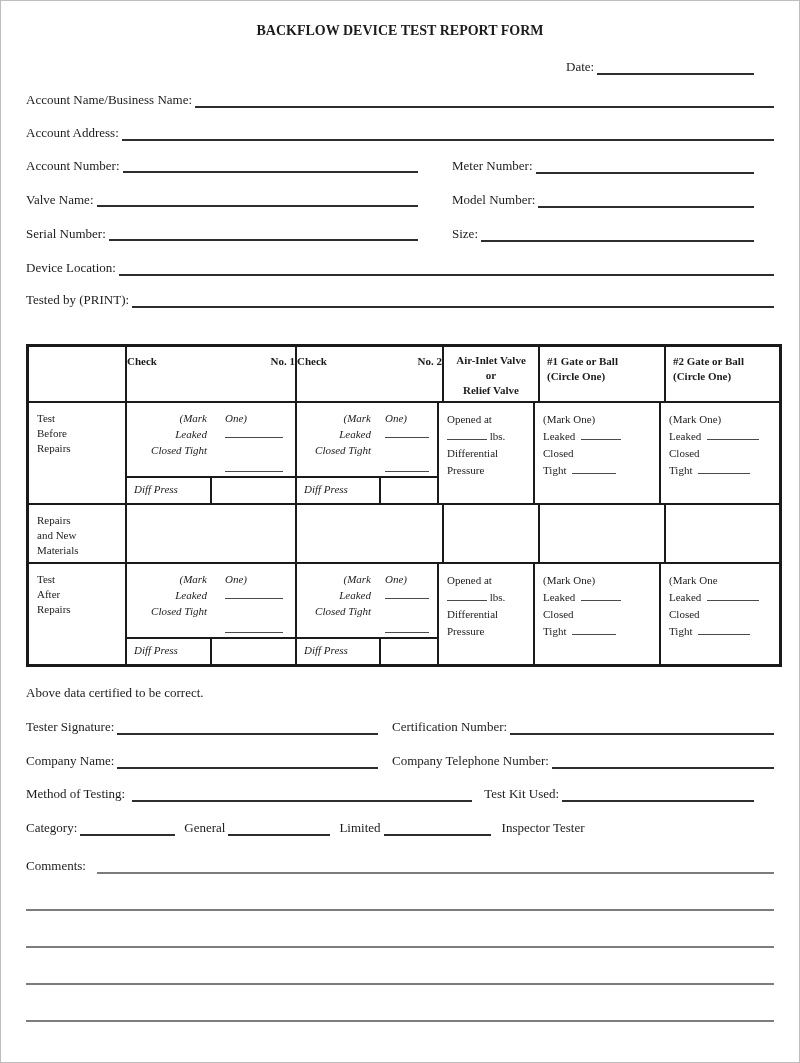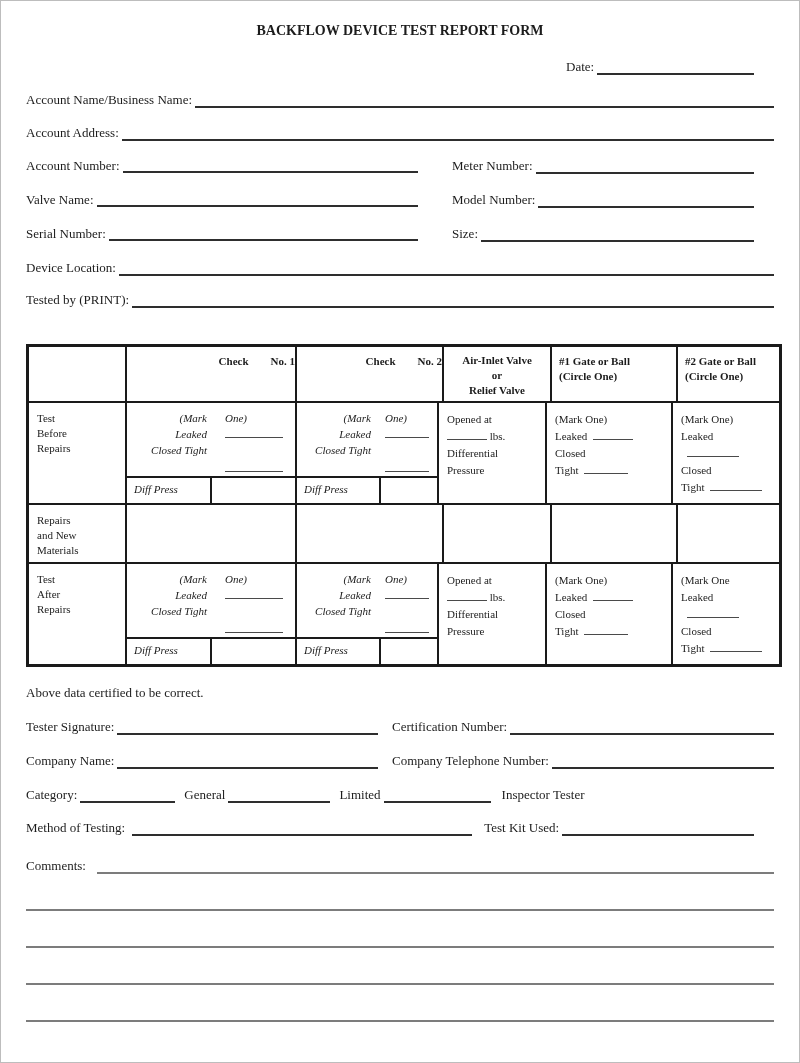--- a/index.html
+++ b/index.html
@@ -23,22 +23,22 @@
   .mt22 { margin-top:22px; }
 
   
   .btable { margin-top:36px; width:750px; border:3px solid #1a1a1a; font-size:11px; }
   .trow { display:flex; }
   .bt { border-top:2px solid #1a1a1a; }
   .br { border-right:2px solid #1a1a1a; }
   .hrow { height:54px; }
   .cell { box-sizing:border-box; }
   .w-lab { width:98px; } .w-c1 { width:170px; } .w-c2 { width:147px; }
-  .w-air { width:108px; } .w-g1 { width:126px; } .w-g2 { flex:1; }
-  .hcheck { display:flex; justify-content:flex-end; gap:22px; padding-top:8px; font-weight:bold; }
+  .w-air { width:96px; } .w-g1 { width:126px; } .w-g2 { flex:1; }
+  .hcheck { display:flex; justify-content:space-between; gap:22px; padding-top:8px; font-weight:bold; }
   .hair { text-align:center; font-weight:bold; padding-top:6px; line-height:15px; }
   .hgate { font-weight:bold; padding:7px 0 0 7px; line-height:15px; }
   .rowtest { height:100px; }
   .rowrep { height:57px; }
   .clabel { padding:8px 0 0 8px; line-height:15px; }
   .mid { width:312px; display:flex; flex-direction:column;font-style:italic; }
   .midmain { flex:1; display:flex; }
   .ckmain { padding-top:7px; line-height:16px; }
   .ck2 { flex:1; }
   .kline { display:flex; }
@@ -328,37 +328,37 @@
     <span class="g1f">
       <span class="fl">Company Name:</span>
       <span class="fill"></span>
     </span>
     <span class="g2f">
       <span class="fl">Company Telephone Number:</span>
       <span class="fill"></span>
     </span>
   </div>
 
+  <div class="frow mt17">
+    <span class="fl">Method of Testing:</span>
+    <span class="fill fx" style="width:340px; margin-left:4px"></span>
+    <span class="fl" style="margin-left:12px">Test Kit Used:</span>
+    <span class="fill mr20"></span>
+  </div>
+
   <div class="frow cat mt18">
     <span class="fl">Category:</span>
     <span class="fill fx" style="width:95px"></span>
     <span class="fl" style="margin-left:9px">General</span>
     <span class="fill fx" style="width:102px"></span>
     <span class="fl" style="margin-left:9px">Limited</span>
     <span class="fill fx" style="width:107px"></span>
     <span class="fl" style="margin-left:11px">Inspector Tester</span>
   </div>
 
-  <div class="frow mt17">
-    <span class="fl">Method of Testing:</span>
-    <span class="fill fx" style="width:340px; margin-left:4px"></span>
-    <span class="fl" style="margin-left:12px">Test Kit Used:</span>
-    <span class="fill mr20"></span>
-  </div>
-
   <div class="frow mt22">
     <span class="fl">Comments:</span>
     <span class="fill gray" style="margin-left:8px"></span>
   </div>
 
   <div class="cline"></div>
   <div class="cline"></div>
   <div class="cline"></div>
   <div class="cline"></div>
 

